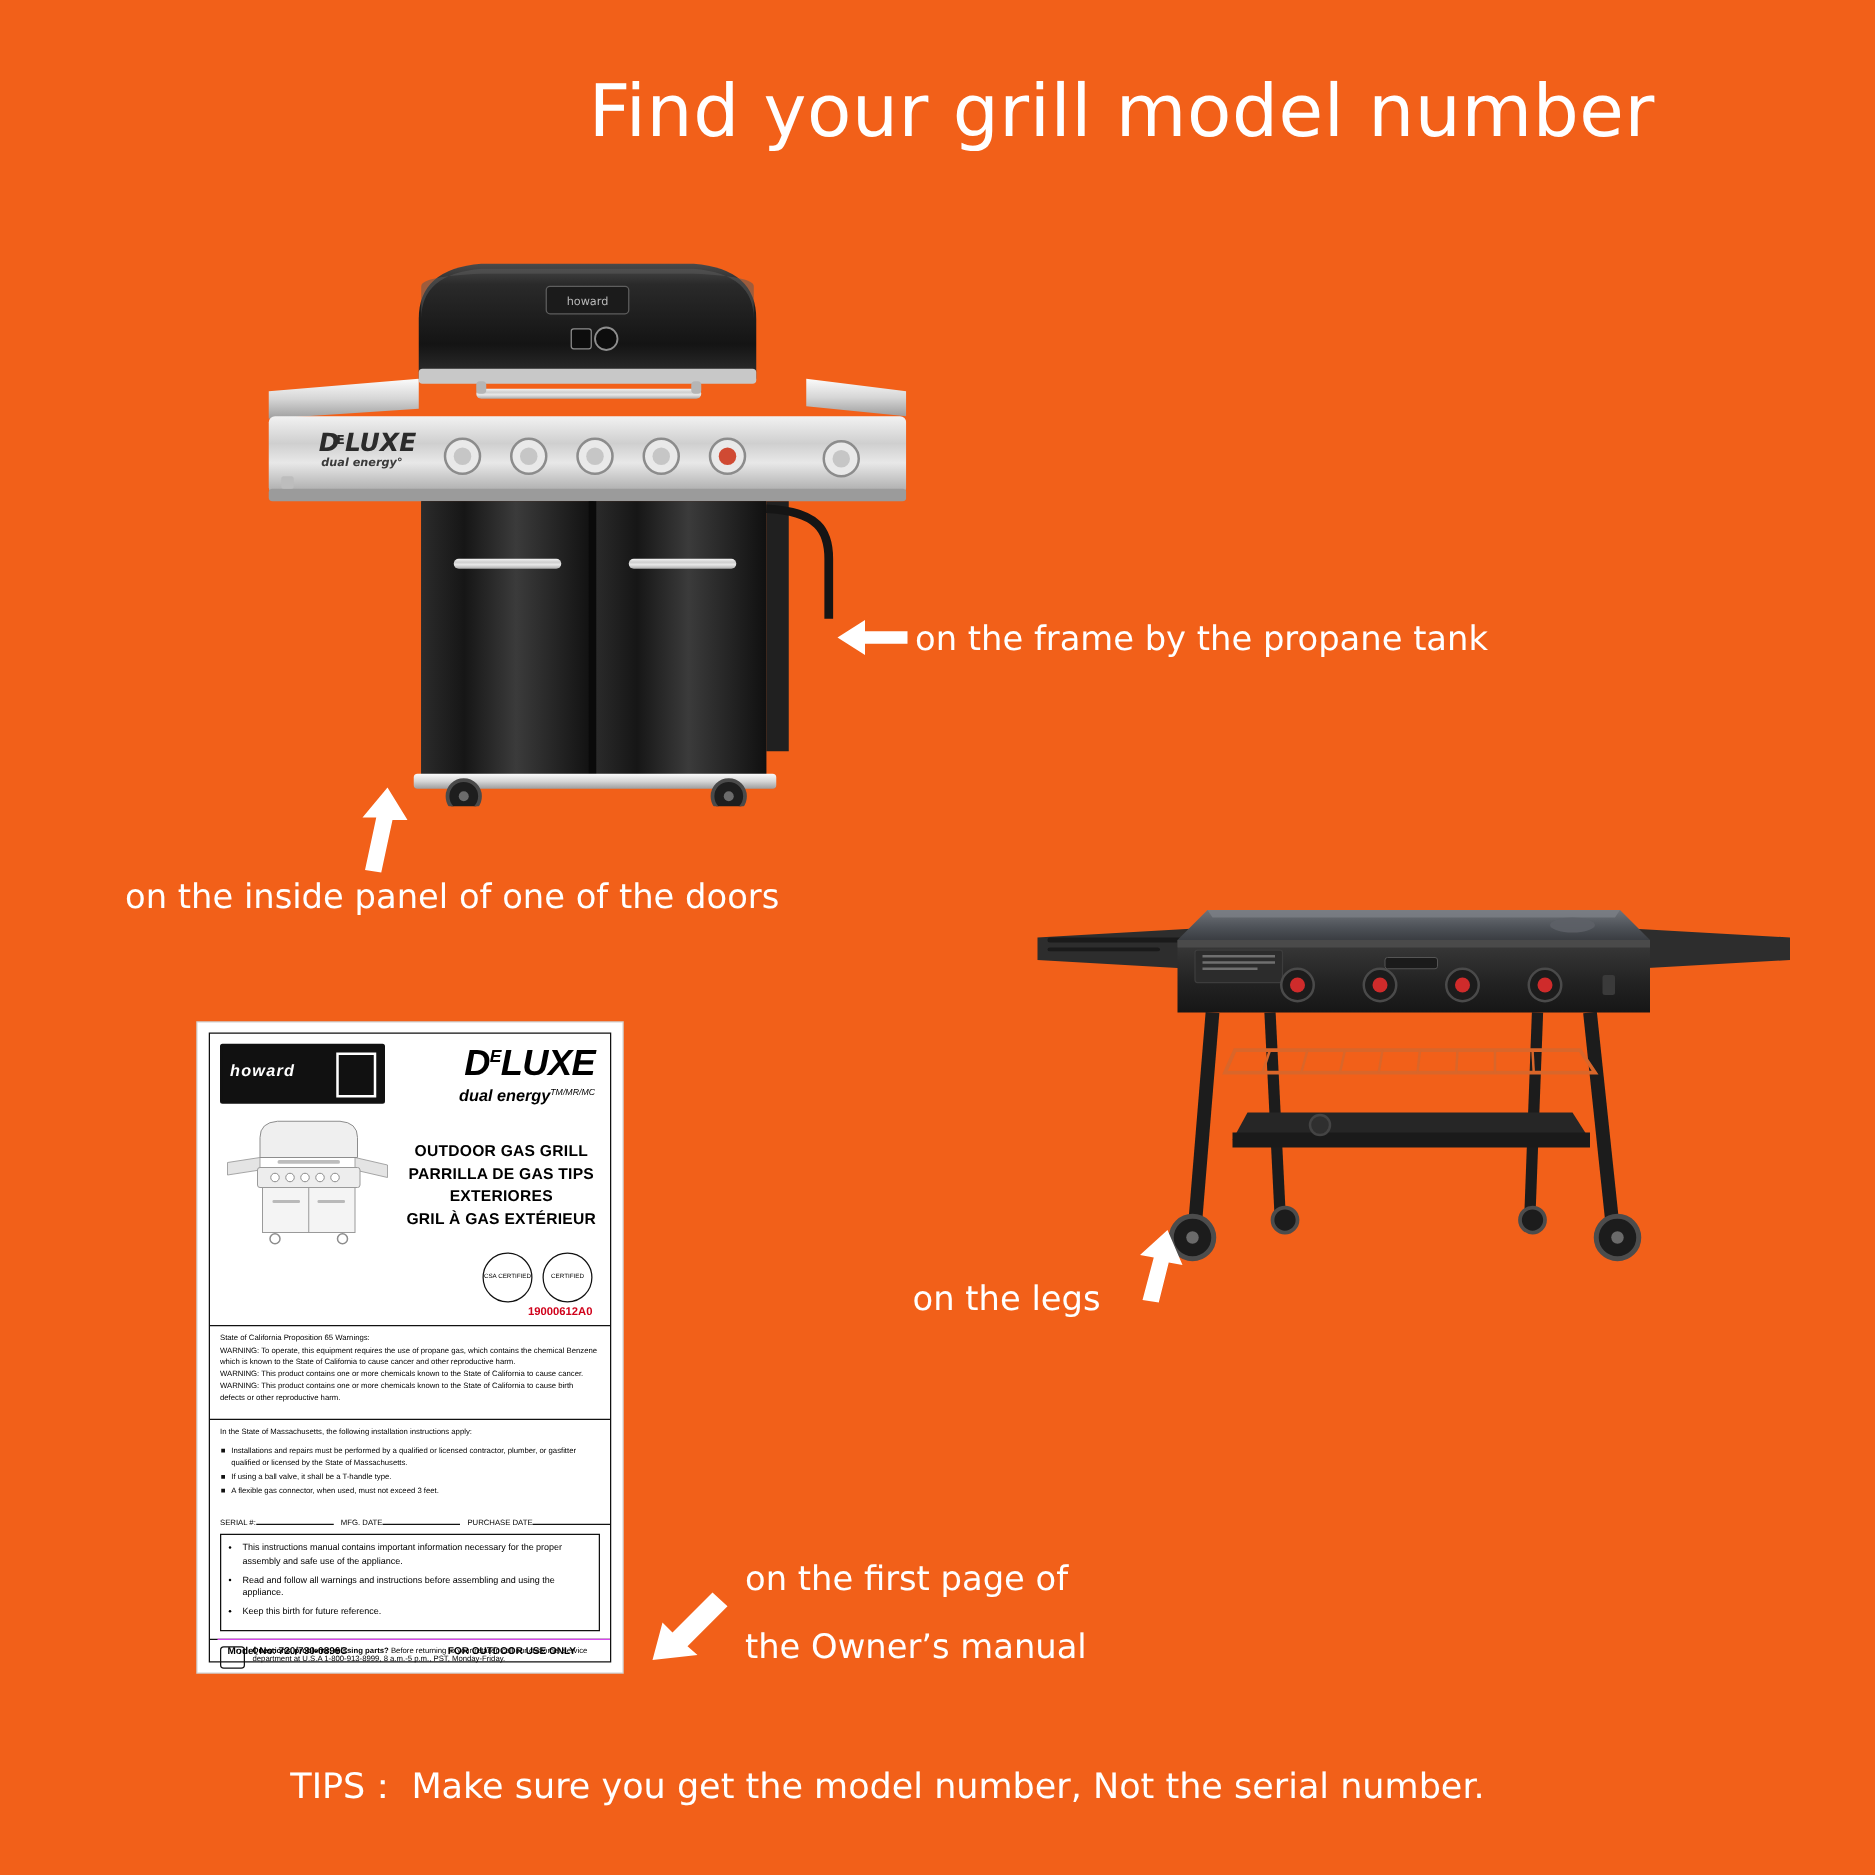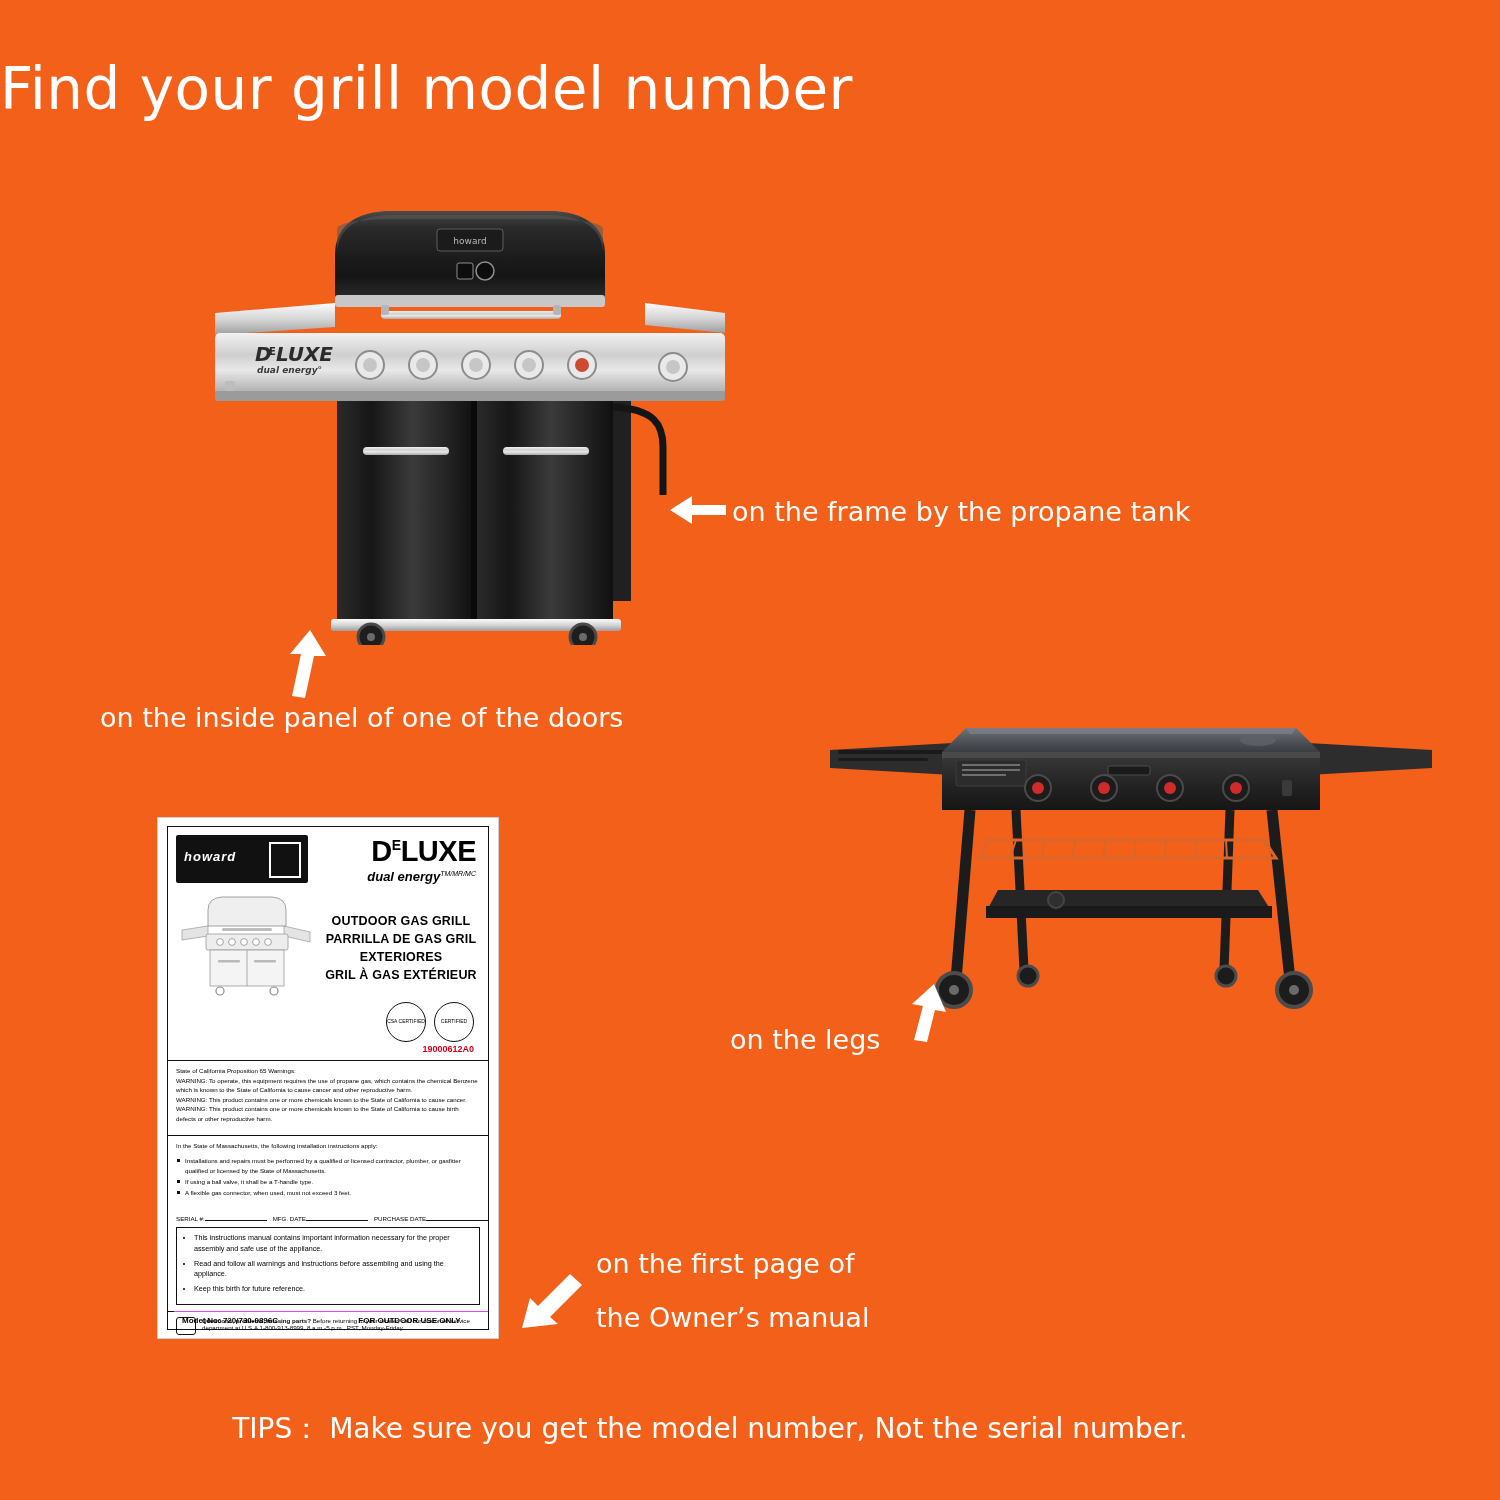--- a/index.html
+++ b/index.html
@@ -6,21 +6,21 @@
   body{
     width:1500px;height:1500px;
     background:#f26019;
     font-family:"DejaVu Sans", sans-serif;
     overflow:hidden;
     position:relative;
     color:#ffffff;
   }
   .title{
     position:absolute;top:55px;left:0;width:1324px;
-    text-align:left;
+    text-align:right;
     font-size:58px;
     letter-spacing:0.5px;
     color:#ffffff;
     font-weight:400;
   }
   .callout{
     position:absolute;
     font-size:27px;
     color:#ffffff;
     white-space:nowrap;
@@ -60,21 +60,21 @@
   }
   .m-logo-box .lg-text{
     position:absolute;left:6px;top:12px;color:#fff;font-size:13px;
     font-weight:bold;letter-spacing:1px;font-style:italic;
   }
   .m-logo-box .lg-sq{
     position:absolute;right:5px;top:5px;width:28px;height:32px;
     border:2px solid #fff;background:#111;
   }
   .m-brand{flex:1;text-align:right;padding-right:4px;}
-  .m-brand .b1{font-size:29px;font-weight:bold;letter-spacing:-0.5px;}
+  .m-brand .b1{font-size:29px;font-weight:bold;font-style:italic;letter-spacing:-0.5px;}
   .m-brand .b1 sup{font-size:14px;}
   .m-brand .b2{font-size:13px;font-style:italic;font-weight:bold;margin-top:1px;}
   .m-brand .b2 sup{font-size:7px;font-weight:normal;}
 
   .m-mid{display:flex;padding:6px 8px 0 8px;gap:6px;}
   .m-pic{width:140px;height:110px;position:relative;flex:none;}
   .m-titles{flex:1;text-align:center;padding-top:22px;}
   .m-titles div{font-size:12.5px;font-weight:bold;line-height:1.45;letter-spacing:0.2px;}
 
   .m-badges{display:flex;justify-content:flex-end;gap:8px;padding:2px 14px 0 0;align-items:center;}
@@ -317,21 +317,21 @@
           <rect x="34" y="60" width="74" height="36" fill="#f4f4f4" stroke="#9a9a9a" stroke-width="0.8"></rect>
           <line x1="71" y1="60" x2="71" y2="96" stroke="#9a9a9a" stroke-width="0.8"></line>
           <rect x="42" y="70" width="22" height="2.4" rx="1" fill="#b9b9b9"></rect>
           <rect x="78" y="70" width="22" height="2.4" rx="1" fill="#b9b9b9"></rect>
           <circle cx="44" cy="101" r="4" fill="#fff" stroke="#8d8d8d" stroke-width="1.2"></circle>
           <circle cx="98" cy="101" r="4" fill="#fff" stroke="#8d8d8d" stroke-width="1.2"></circle>
         </svg>
       </div>
       <div class="m-titles">
         <div>OUTDOOR GAS GRILL</div>
-        <div>PARRILLA DE GAS GRIL</div>
+        <div>PARRILLA DE GAS TIPS</div>
         <div>EXTERIORES</div>
         <div>GRIL À GAS EXTÉRIEUR</div>
       </div>
     </div>
 
     <div class="m-badges">
       <div class="badge">CSA CERTIFIED</div>
       <div class="badge">CERTIFIED</div>
     </div>
     <div class="m-code">19000612A0</div>

